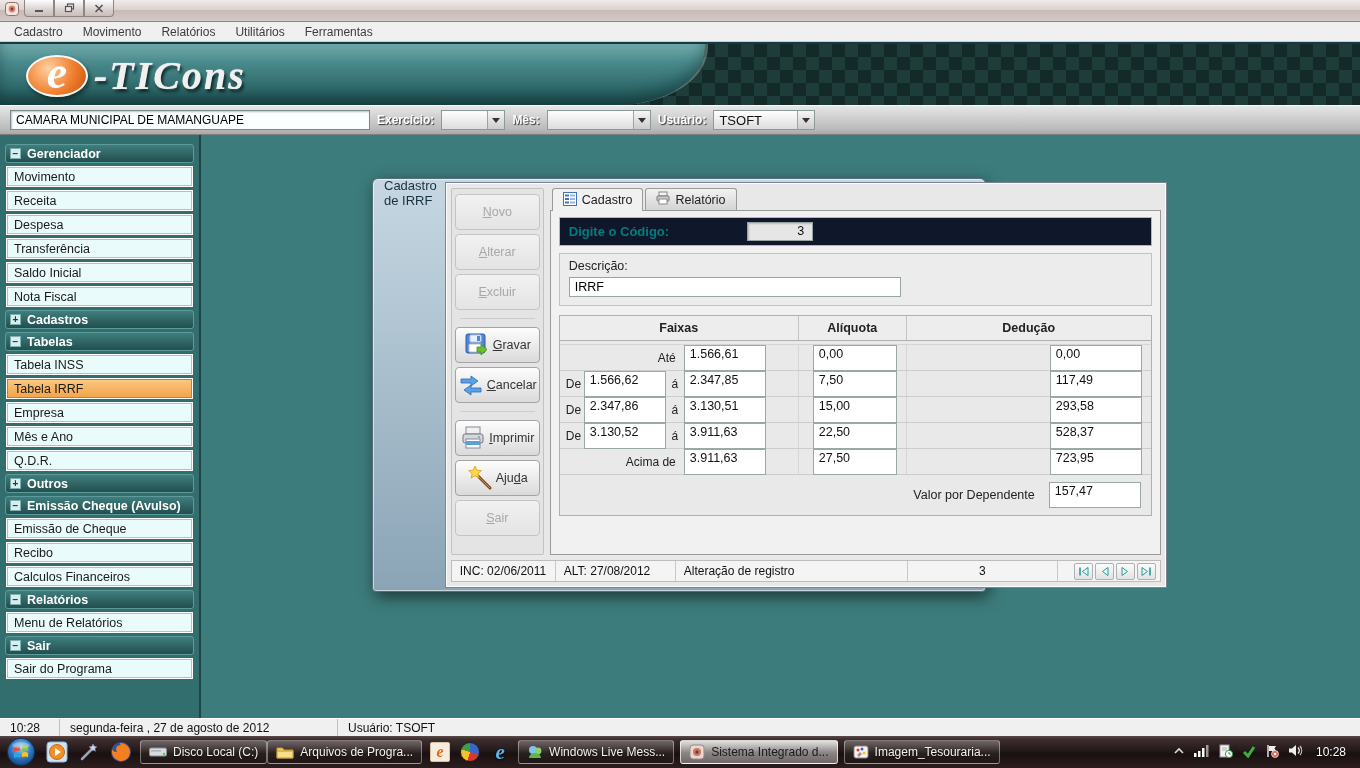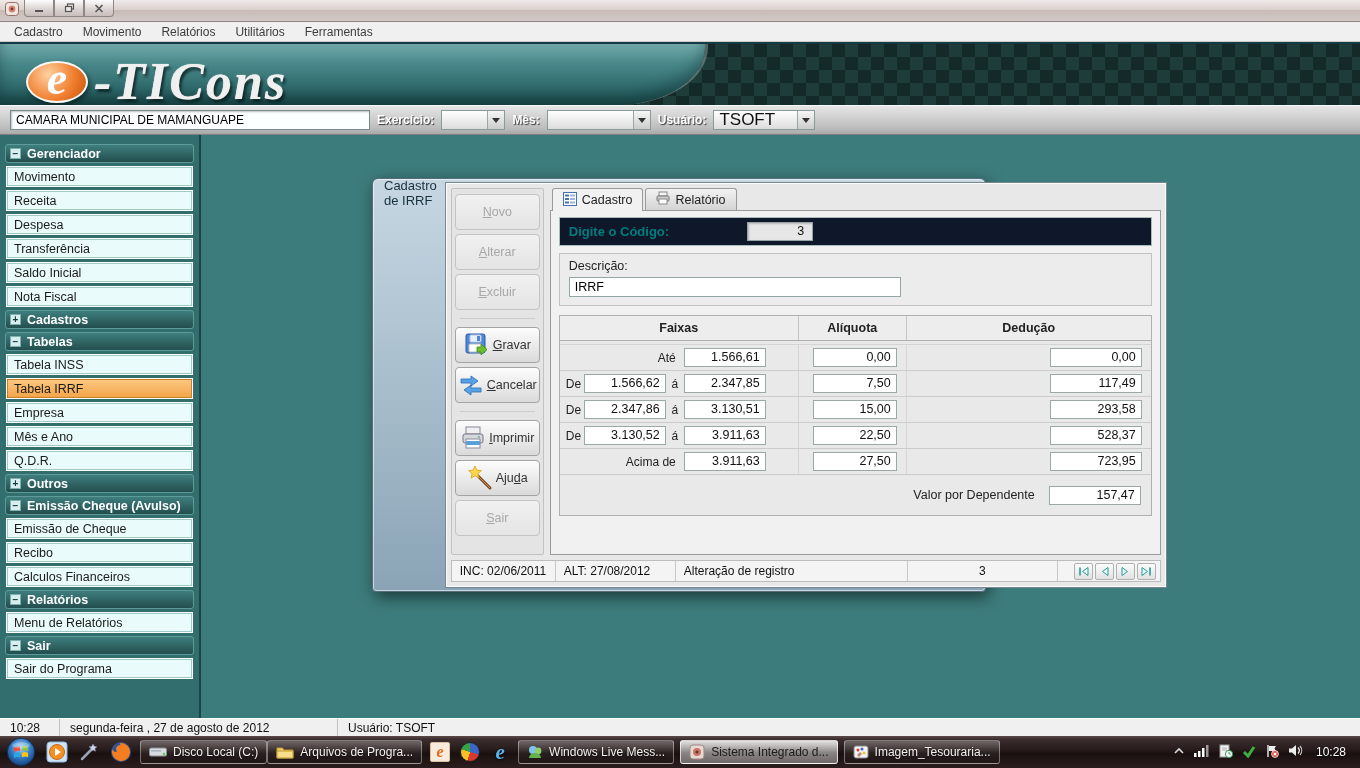--- a/index.html
+++ b/index.html
@@ -32,34 +32,34 @@
   .banner-left{position:absolute;left:0;top:0;height:100%;width:705px;
                background:linear-gradient(180deg,#73abab 0%,#4a8a8c 30%,#2f6a6c 72%,#1f4e50 100%);
                border-radius:0 0 90px 0 / 0 0 58px 0;
                box-shadow:3px 0 0 rgba(190,215,215,.35), inset 0 -8px 14px rgba(0,30,30,.35);}
   .logo{position:absolute;left:26px;top:8px;display:flex;align-items:center;
         font-family:"Liberation Serif",serif;font-style:italic;font-weight:bold;}
   .logo-e{display:inline-flex;align-items:center;justify-content:center;width:62px;height:42px;
           border-radius:50%;background:radial-gradient(circle at 35% 30%,#ffd0a0,#f08030 55%,#c85008);
           border:2px solid #f8f8f8;box-shadow:2px 3px 4px rgba(0,20,20,.5);
           color:#fff;font-size:46px;line-height:1;padding-bottom:6px;}
-  .logo-rest{margin-left:6px;font-size:52px;letter-spacing:2px;color:#f0f0f0;
+  .logo-rest{margin-left:6px;font-size:40px;letter-spacing:2px;color:#f0f0f0;
              text-shadow:2px 3px 3px rgba(5,25,25,.8),0 0 1px #ffffff;}
 
   
   .toolbar{height:30px;flex:0 0 30px;display:flex;align-items:center;padding:0 10px;gap:7px;
            background:linear-gradient(180deg,#e6e6e6,#bcbcbc 80%,#a9a9a9);
            border-top:1px solid #f8f8f8;border-bottom:1px solid #7f7f7f;}
   .tb-input{width:360px;height:20px;background:#fbffff;border:1px solid #7a8a8a;
             box-shadow:inset 1px 1px 2px rgba(0,0,0,.25);padding:0 5px;font-size:12px;
             font-family:"Liberation Sans",sans-serif;}
   .tb-label{color:#fff;font-weight:bold;text-shadow:1px 1px 1px rgba(0,0,0,.75);}
   .combo{height:20px;background:linear-gradient(180deg,#ffffff,#dcdcdc);border:1px solid #8a9a9a;
          display:flex;align-items:center;}
-  .combo-val{flex:1;padding:0 5px;font-size:17px;color:#111;}
+  .combo-val{flex:1;padding:0 5px;font-size:13px;color:#111;}
   .combo-btn{width:17px;height:100%;border-left:1px solid #9aa6a6;
              background:linear-gradient(180deg,#f6f6f6,#cccccc);
              display:flex;align-items:center;justify-content:center;}
   .combo-btn::after{content:"";width:0;height:0;border-left:4px solid transparent;
                     border-right:4px solid transparent;border-top:5px solid #333;}
 
   
   .main{flex:1;position:relative;background:#3d7c7c;}
   .sidebar{position:absolute;left:0;top:0;bottom:0;width:201px;background:#336e6e;
            border-right:2px solid #1c4646;padding:6px 5px 0 5px;overflow:hidden;}
@@ -120,22 +120,22 @@
   .col-a{width:108px;flex:0 0 108px;text-align:center;border-left:1px solid #c4c4c4;height:100%;
          display:flex;align-items:center;justify-content:center;}
   .col-d{flex:1;text-align:center;border-left:1px solid #c4c4c4;height:100%;
          display:flex;align-items:center;justify-content:center;}
   .trow{display:flex;height:26px;align-items:center;border-bottom:1px solid #cccccc;}
   .cell-f{width:238px;flex:0 0 238px;display:flex;align-items:center;padding-left:6px;}
   .cell-a,.cell-d{height:100%;display:flex;align-items:center;justify-content:flex-end;
                   border-left:1px solid #d6d6d6;padding-right:9px;}
   .cell-a{width:108px;flex:0 0 108px;}
   .cell-d{flex:1;}
-  .tin{display:inline-block;background:#fff;border:1px solid #9aa8a8;height:19px;line-height:17px;
-       text-align:right;padding:0 5px;font-size:12.5px;color:#111;}
+  .tin{display:inline-block;background:#fff;border:1px solid #9aa8a8;height:26px;line-height:17px;
+       padding:0 5px;font-size:12.5px;color:#111;}
   .tin.w82{width:82px;}
   .tin.w84{width:84px;}
   .tin.w92{width:92px;}
   .pfx{width:18px;flex:0 0 18px;}
   .conj{width:12px;flex:0 0 12px;text-align:center;margin:0 3px;}
   .fspacer{width:118px;flex:0 0 118px;text-align:right;padding-right:8px;}
   .from{margin-right:0px;}
   .gfoot{display:flex;align-items:center;height:40px;justify-content:flex-end;gap:14px;
          padding-right:10px;font-size:12.5px;}
   .dlg-status{height:22px;flex:0 0 22px;margin-top:5px;background:#f4f4f4;border:1px solid #bdbdbd;

